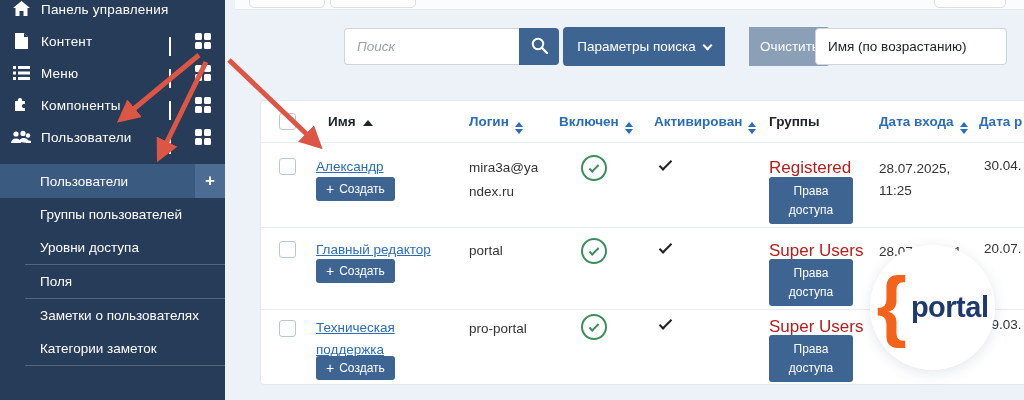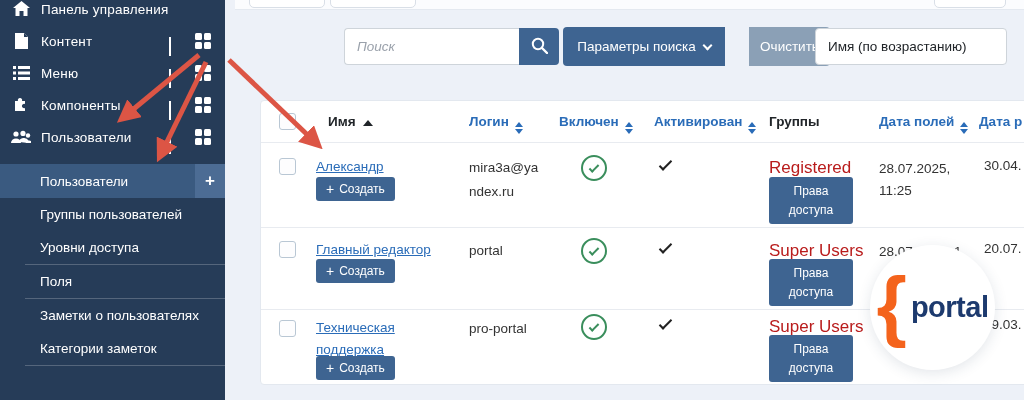--- a/index.html
+++ b/index.html
@@ -223,21 +223,21 @@
         </span></span>
     <span class="th blue" style="left:298px;"><span>Включен</span><span class="sorticons">
           <span class="t-up"></span>
           <span class="t-dn"></span>
         </span></span>
     <span class="th blue" style="left:393px;"><span>Активирован</span><span class="sorticons">
           <span class="t-up"></span>
           <span class="t-dn"></span>
         </span></span>
     <span class="th" style="left:508px;"><span>Группы</span></span>
-    <span class="th blue" style="left:618px;"><span>Дата полей</span><span class="sorticons">
+    <span class="th blue" style="left:618px;"><span>Дата входа</span><span class="sorticons">
           <span class="t-up"></span>
           <span class="t-dn"></span>
         </span></span>
     <span class="th blue" style="left:718px;"><span>Дата р</span></span>
   </div>
 
   <div class="row" style="height:85px;">
     <span class="cb" style="left:18px;top:15px;"></span>
     <a class="name-link" style="top:13px;">Александр Новиков</a>
     <button class="btn-create" style="top:34px;">

